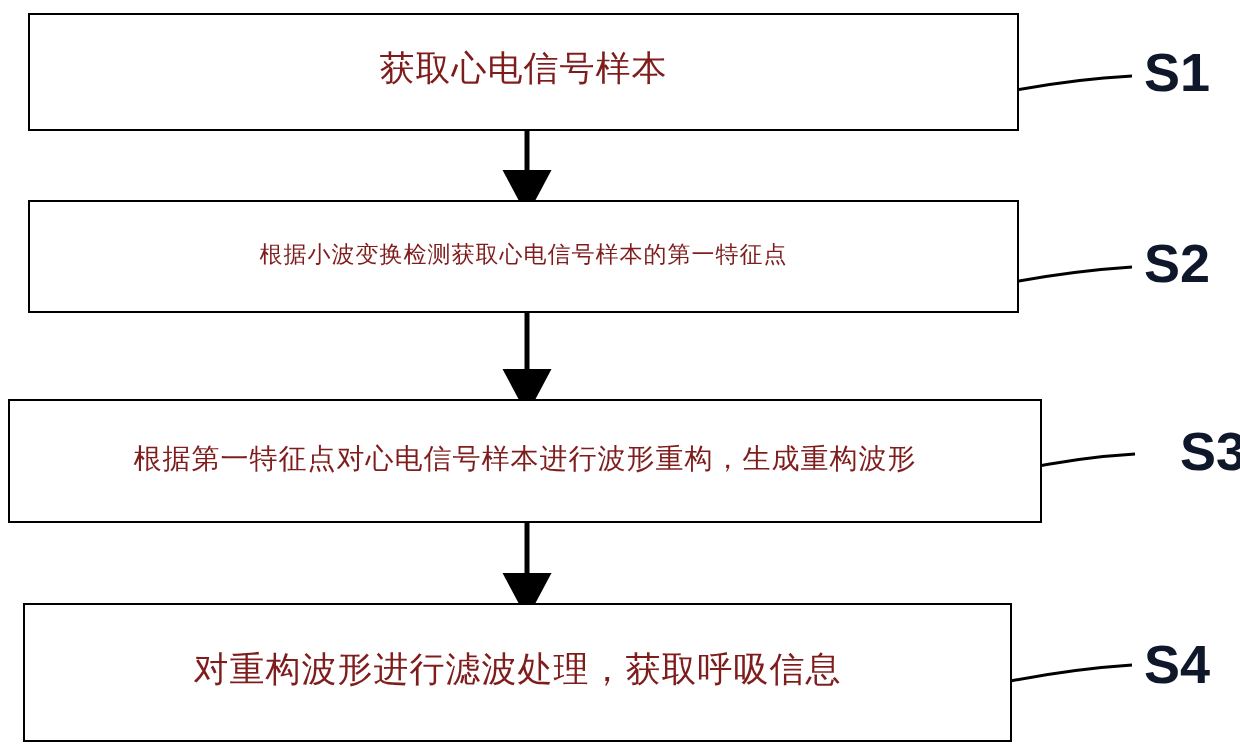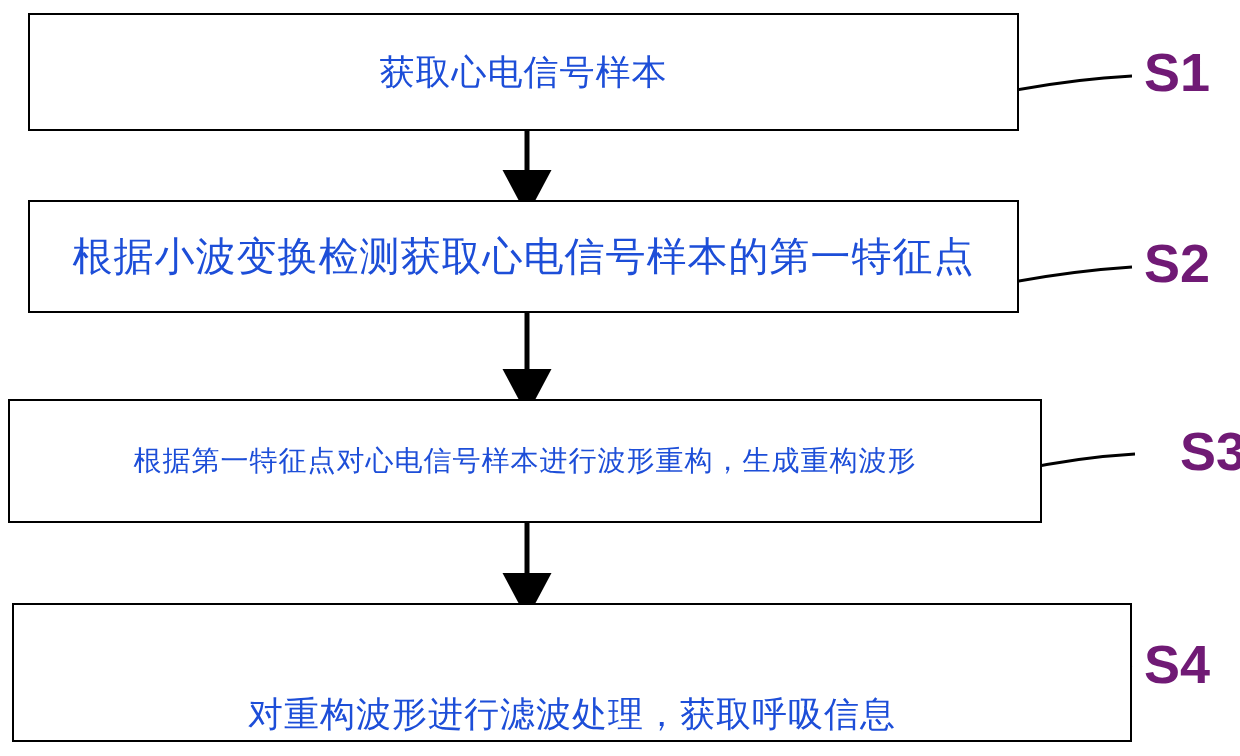--- a/index.html
+++ b/index.html
@@ -24,32 +24,32 @@
     border: 2px solid #000000;
     background: #ffffff;
     display: flex;
     align-items: center;
     justify-content: center;
     text-align: center;
   }
   .box-text {
     display: block;
     width: 100%;
-    color: #1d4ed8;
-    font-family: Liberation Sans, sans-serif;
+    color: #7f1d1d;
+    font-family: Liberation Mono, monospace;
     font-size: 35px;
     line-height: 1.48;
     letter-spacing: 1px;
     white-space: pre-line;
     padding: 0 20px;
     box-sizing: border-box;
   }
   .step-label {
     position: absolute;
-    color: #701a75;
+    color: #0f172a;
     font-family: "Liberation Sans", "DejaVu Sans", sans-serif;
     font-size: 54px;
     font-weight: 700;
     line-height: 1;
     letter-spacing: 0px;
     white-space: nowrap;
   }
   .connector-svg {
     position: absolute;
     left: 0;
@@ -82,27 +82,27 @@
     <path d="M988,477 Q1065,458 1135,454" fill="none" stroke="#000000" stroke-width="3"></path>
     <path d="M968,690 Q1055,670 1132,665" fill="none" stroke="#000000" stroke-width="3"></path>
   </svg>
 
   <div class="flow-box" style="left:28px; top:13px; width:991px; height:118px;">
     <span class="box-text">获取心电信号样本</span>
   </div>
   <div class="step-label" style="left:1144px; top:45px;">S1</div>
 
   <div class="flow-box" style="left:28px; top:200px; width:991px; height:113px;">
-    <span class="box-text" style="font-size:40px; line-height:1.42;">根据小波变换检测获取心电信号样本的第一特征点</span>
+    <span class="box-text" style="font-size:23px; line-height:1.42;">根据小波变换检测获取心电信号样本的第一特征点</span>
   </div>
   <div class="step-label" style="left:1144px; top:236px;">S2</div>
 
   <div class="flow-box" style="left:8px; top:399px; width:1034px; height:124px;">
     <span class="box-text" style="font-size:28px; line-height:1.42;">根据第一特征点对心电信号样本进行波形重构，生成重构波形</span>
   </div>
   <div class="step-label" style="left:1180px; top:424px;">S3</div>
 
-  <div class="flow-box" style="left:12px; top:603px; width:1120px; height:139px;align-items:flex-end;">
+  <div class="flow-box" style="left:23px; top:603px; width:989px; height:139px;">
     <span class="box-text">对重构波形进行滤波处理，获取呼吸信息</span>
   </div>
   <div class="step-label" style="left:1144px; top:637px;">S4</div>
 
 </div>
 
 </body></html>

